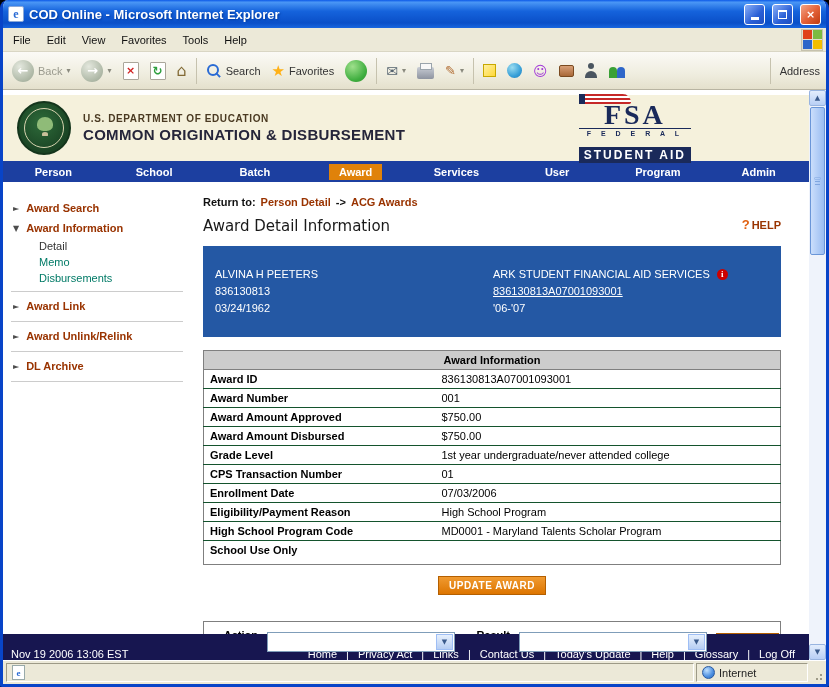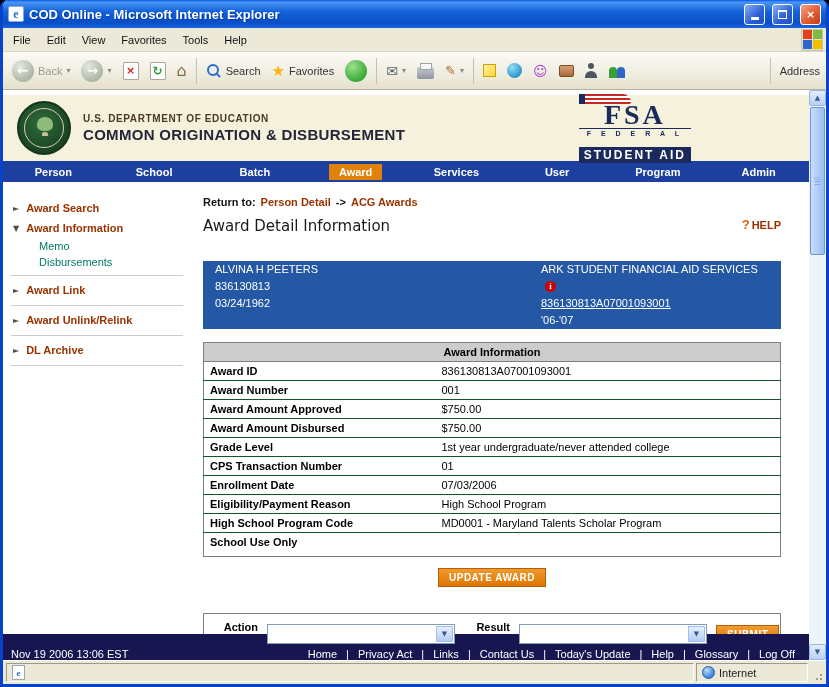--- a/index.html
+++ b/index.html
@@ -120,22 +120,22 @@
 
   .main { flex:1; padding:14px 28px 0 10px; min-width:0; }
   .return-line { font-size:11px; font-weight:bold; color:#111; display:flex; gap:5px; align-items:center; }
   .crumb-link { color:#993300; }
   .title-row { display:flex; align-items:flex-start; justify-content:space-between; margin-top:9px; }
   .page-title { font-family:"DejaVu Sans",sans-serif; font-size:15px; color:#1A1A1A; }
   .help { display:flex; align-items:center; gap:2px; }
   .help-q { color:#E06010; font-weight:bold; font-size:13px; }
   .help-label { color:#993300; font-weight:bold; font-size:11px; }
 
-  .person-box { margin-top:26px; background:#2458A4; color:#FFF; padding:0 12px; display:flex;
-    font-size:11px; line-height:17px;gap:48px; }
+  .person-box { margin-top:11px; background:#2458A4; color:#FFF; padding:20px 12px; display:flex;
+    font-size:11px; line-height:17px; }
   .pb-left { flex:0 0 278px; }
   .pb-right { flex:1; }
   .info-ico { display:inline-flex; width:11px; height:11px; border-radius:50%; background:#CC0000; color:#FFF;
     font-size:9px; font-weight:bold; align-items:center; justify-content:center; margin-left:4px;
     font-family:"Liberation Serif",serif; vertical-align:1px; }
   .award-link { color:#FFF; text-decoration:underline; }
 
   .award-table { margin-top:13px; width:100%; border-collapse:collapse; border:1px solid #7F7F7F; font-size:11px; }
   .award-table th { background:#CCC; color:#000; font-weight:bold; text-align:center; padding:3px; border:1px solid #7F7F7F; }
   .award-table td { padding:3px 6px; border-top:1px solid #14532d; color:#000; vertical-align:top; }
@@ -341,20 +341,21 @@
 
         <div class="sidebar">
           <div class="side-item">
             <span class="side-arrow">►</span>
             <span class="side-label">Award Search</span>
           </div>
           <div class="side-item">
             <span class="side-arrow">▼</span>
             <span class="side-label">Award Information</span>
           </div>
+          <div class="side-sub sub-current">Detail</div>
           <div class="side-sub sub-link">Memo</div>
           <div class="side-sub sub-link">Disbursements</div>
           <hr class="side-sep">
           <div class="side-item">
             <span class="side-arrow">►</span>
             <span class="side-label">Award Link</span>
           </div>
           <hr class="side-sep">
           <div class="side-item">
             <span class="side-arrow">►</span>

